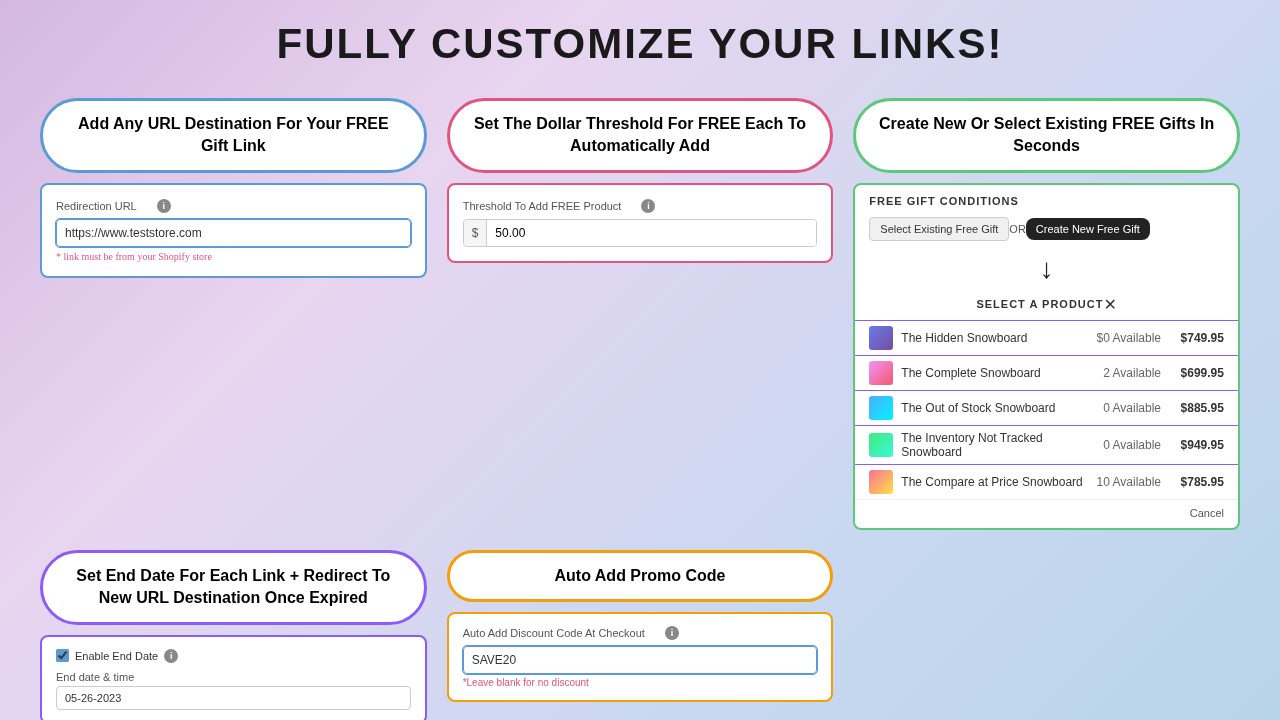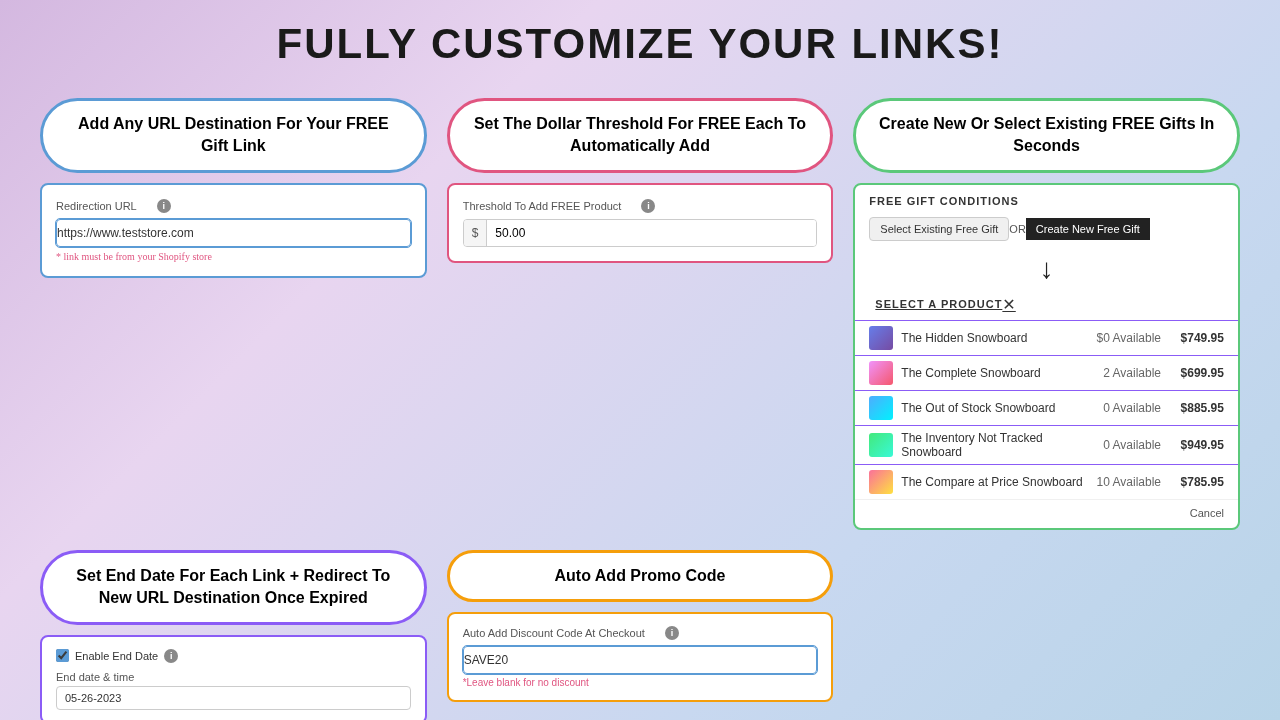--- a/index.html
+++ b/index.html
@@ -110,21 +110,21 @@
       color: white;
       border-radius: 50%;
       font-size: 9px;
       font-weight: bold;
     }
 
     .text-input {
       width: 100%;
       border: 1px solid #ccc;
       border-radius: 4px;
-      padding: 6px 0;
+      padding: 6px 8px;
       font-size: 12px;
       color: #333;
       outline: none;
     }
 
     .text-input-blue {
       border-color: #5b9bd5;
       outline: 1px solid #5b9bd5;
     }
 
@@ -184,46 +184,45 @@
       border: 1px solid #ccc;
       border-radius: 4px;
       padding: 5px 10px;
       font-size: 11px;
       cursor: pointer;
       color: #333;
     }
     .btn-dark {
       background: #222;
       border: none;
-      border-radius: 0;
+      border-radius: 8px;
       padding: 5px 10px;
       font-size: 11px;
       cursor: pointer;
       color: white;
     }
     .or-text {
       font-size: 11px;
       color: #555;
     }
     .arrow-down {
       text-align: center;
       font-size: 28px;
       color: #222;
       padding: 4px 0;
     }
     .select-product-header {
       display: flex;
-      justify-content: flex-start;
+      justify-content: center;
       align-items: center;
       padding: 6px 20px;
       font-weight: 700;
       font-size: 11px;
       color: #333;
       letter-spacing: 1px;
-      text-decoration: underline;
     }
     .close-btn {
       background: none;
       border: none;
       font-size: 16px;
       cursor: pointer;
       color: #333;
     }
     .search-input {
       margin: 4px 14px 6px;

